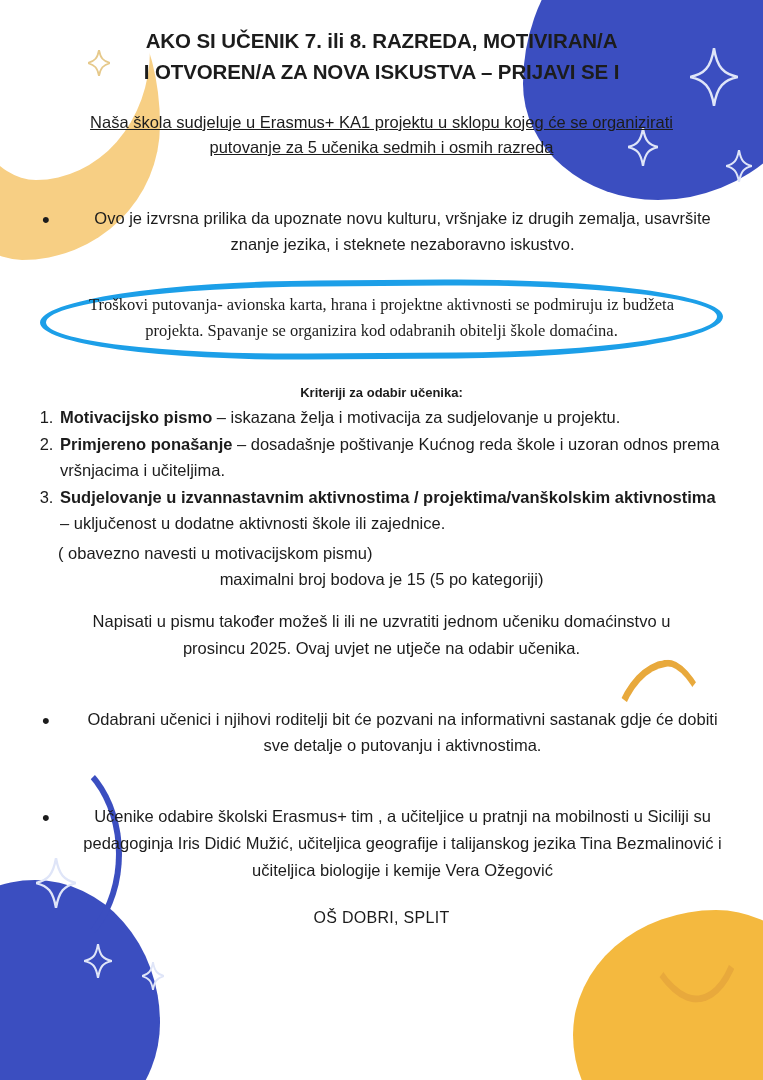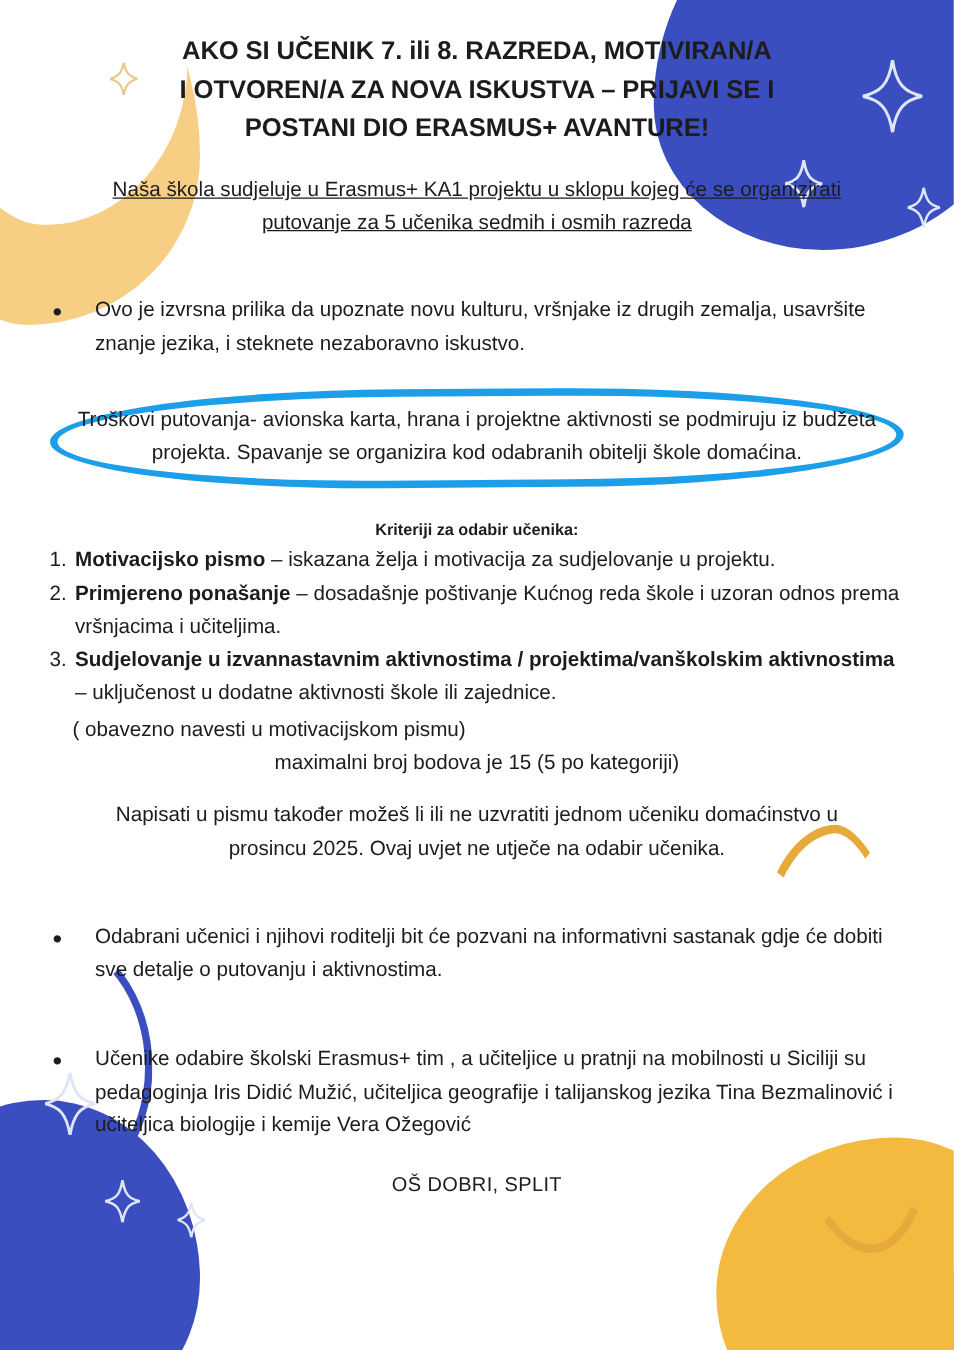--- a/index.html
+++ b/index.html
@@ -111,37 +111,39 @@
     list-style: none;
     margin: 0 0 6px 0;
     padding: 0;
   }
   ul.bullets li {
     position: relative;
     padding-left: 42px;
     font-size: 16.5px;
     line-height: 1.62;
     margin-bottom: 14px;
+    text-align: center;
     margin-top: 44px;
   }
   ul.bullets li::before {
     content: "\2022";
     position: absolute;
     left: 8px;
     top: -2px;
     font-size: 22px;
     line-height: 1.5;
   }
   ul.bullets li b { font-weight: bold; }
 
   
   .circled-wrap {
     position: relative;
     margin: 22px 6px 26px 6px;
     padding: 12px 22px 14px 22px;
+    font-family: Liberation Serif, serif;
   }
   .circled-wrap .ring {
     position: absolute;
     left: 0; right: 0; top: 0; bottom: 0;
     border: 6px solid #1c9fe8;
     border-radius: 48% 48% 46% 46% / 60% 58% 60% 58%;
     transform: rotate(-0.4deg);
   }
   .circled-wrap p {
     position: relative;
@@ -244,21 +246,20 @@
   <svg width="22" height="26" viewBox="0 0 22 26">
       <path d="M11 0 C12.5 8 15 11 22 13 C15 15 12.5 18 11 26 C9.5 18 7 15 0 13 C7 11 9.5 8 11 0 Z" fill="none" stroke="#e6c98b" stroke-width="1.8"></path>
     </svg>
 </div>
 
 <div class="page">
 
   <h1 class="headline">
     <span class="ln">AKO SI UČENIK 7. ili 8. RAZREDA, MOTIVIRAN/A</span>
     <span class="ln">I OTVOREN/A ZA NOVA ISKUSTVA – PRIJAVI SE I</span>
-    <span class="ln">POSTANI DIO ERASMUS+ AVANTURE!</span>
   </h1>
 
   <div class="intro">
     <span class="ln">Naša škola sudjeluje u Erasmus+ KA1 projektu u sklopu kojeg će se organizirati</span>
     <span class="ln">putovanje za 5 učenika sedmih i osmih razreda</span>
   </div>
 
   <ul class="bullets">
     <li>
       <span>Ovo je izvrsna prilika da upoznate novu kulturu, vršnjake iz drugih zemalja, usavršite znanje jezika, i steknete nezaboravno iskustvo.</span>

